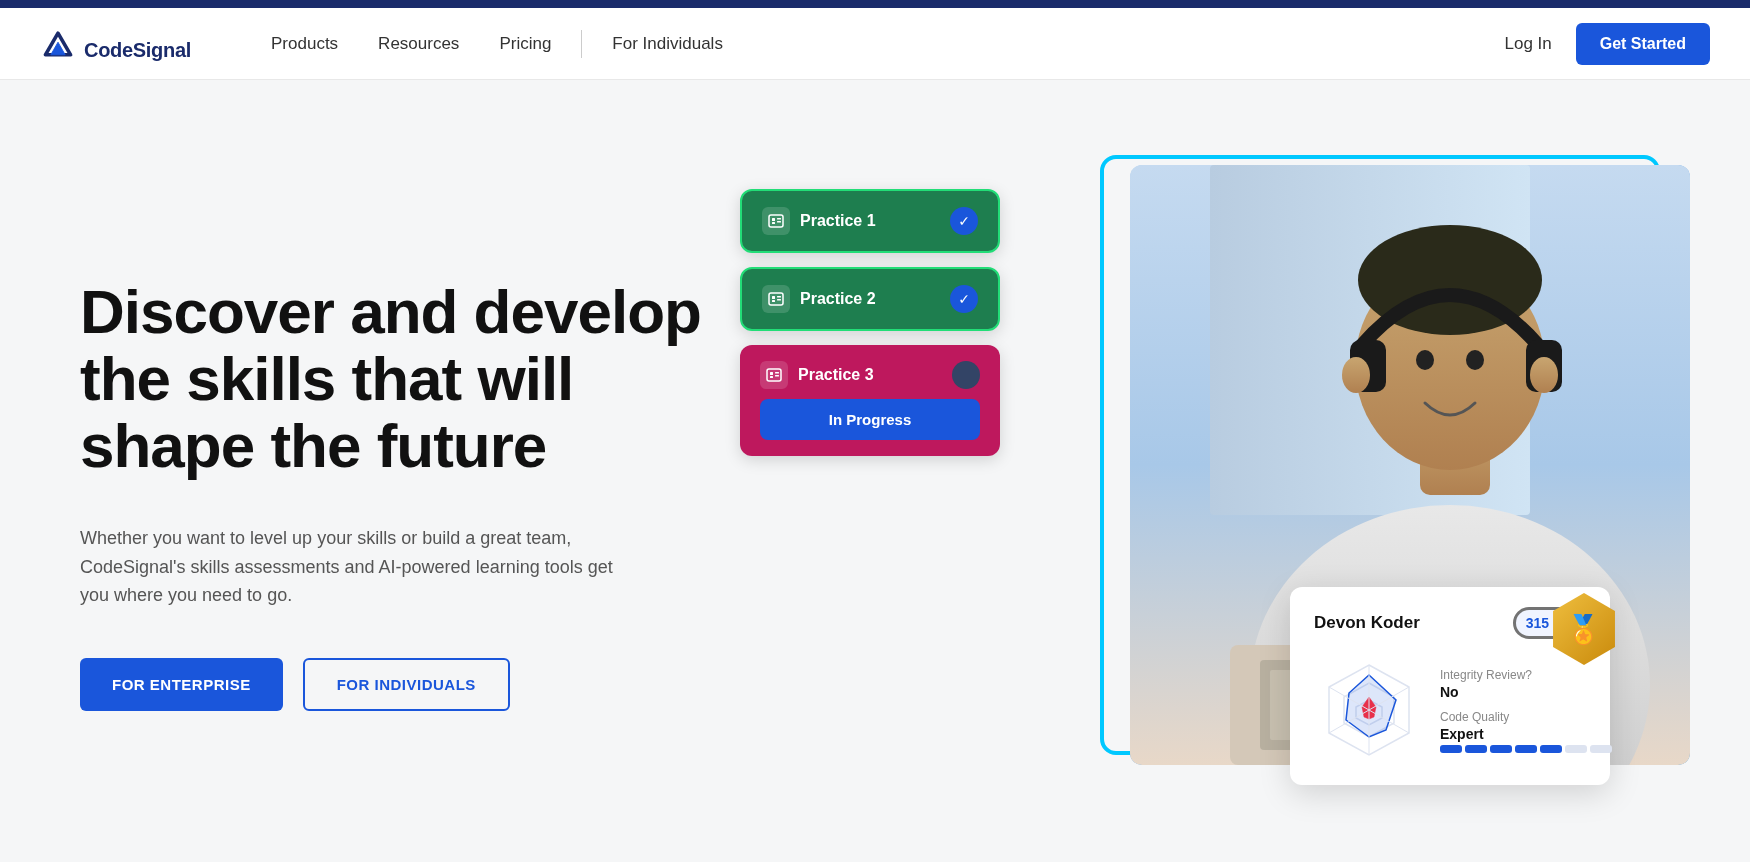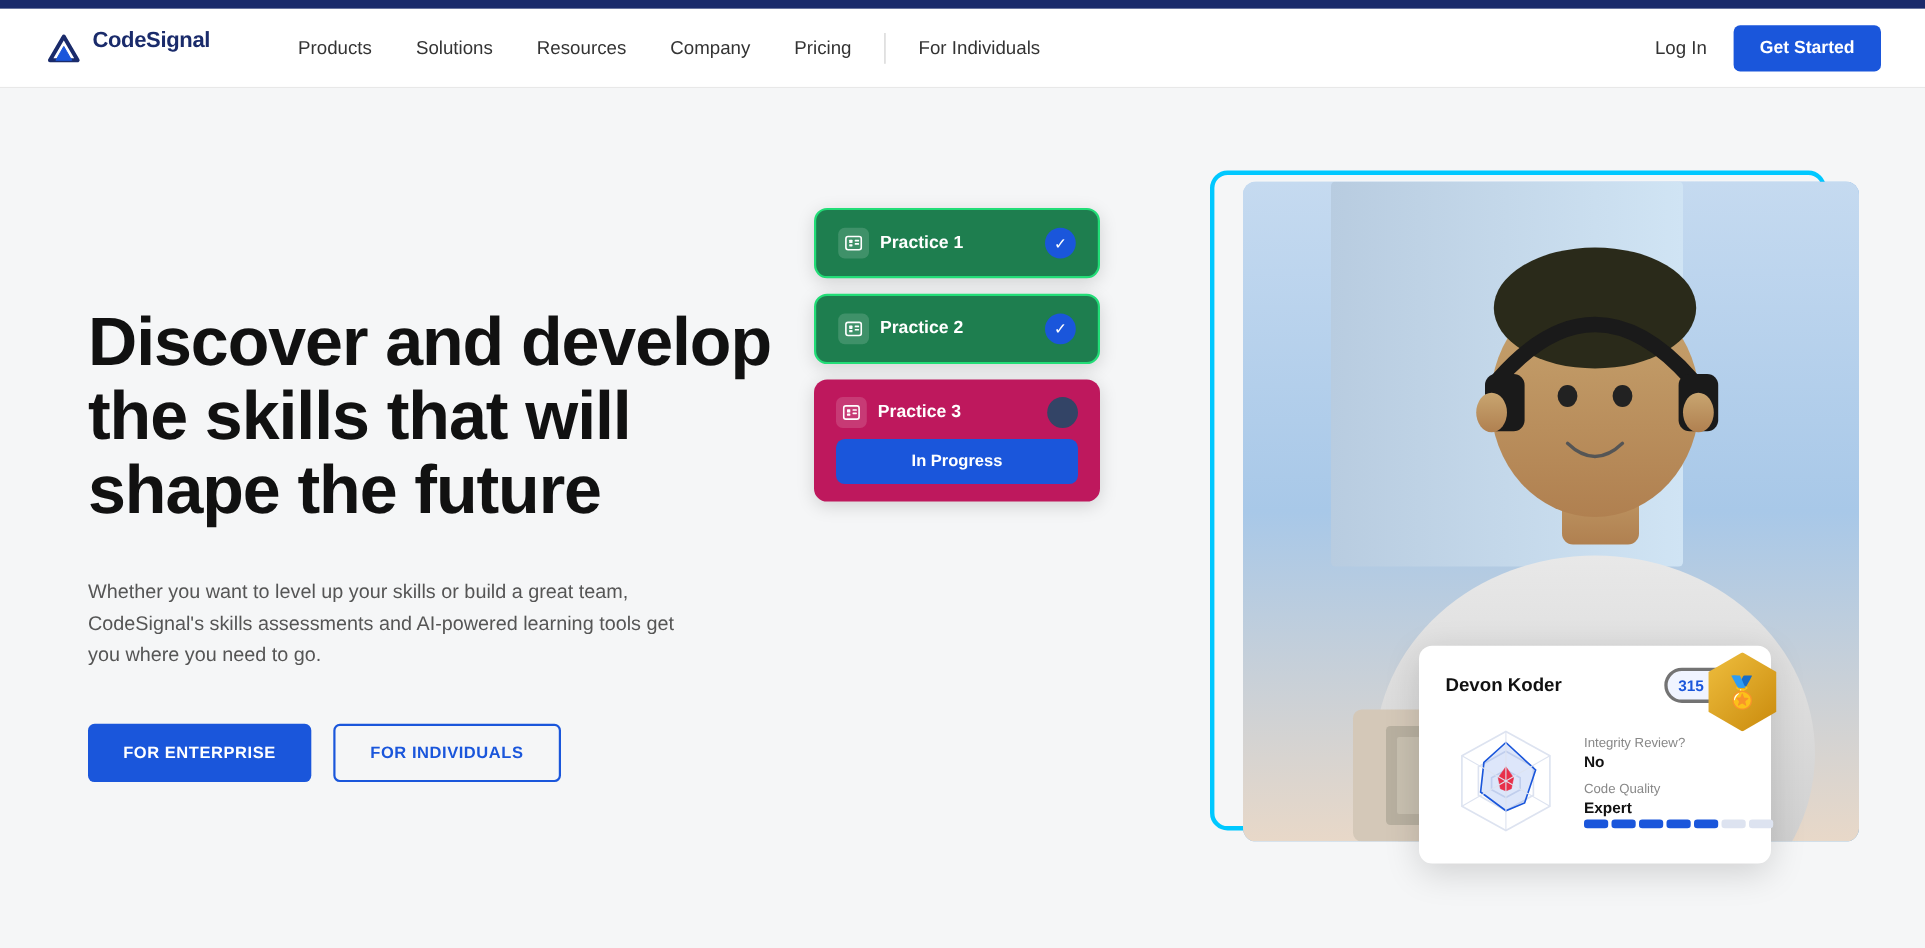--- a/index.html
+++ b/index.html
@@ -14,21 +14,21 @@
       height: 72px;
       display: flex;
       align-items: center;
       padding: 0 40px;
       border-bottom: 1px solid #e8e8e8;
       position: relative;
       z-index: 10;
     }
     .nav-logo {
       display: flex;
-      align-items: flex-start;
+      align-items: flex-end;
       gap: 8px;
       text-decoration: none;
       margin-right: 60px;
     }
     .nav-logo-icon {
       width: 36px;
       height: 36px;
     }
     .nav-logo-text {
       font-size: 20px;
@@ -368,23 +368,21 @@
   <a class="nav-logo" href="#">
     <svg class="nav-logo-icon" viewBox="0 0 40 40" fill="none">
       <polygon points="6,32 20,8 34,32" fill="none" stroke="#1a2b6b" stroke-width="4" stroke-linejoin="round"></polygon>
       <polygon points="12,32 20,18 28,32" fill="#1a56db" stroke="#1a56db" stroke-width="1"></polygon>
     </svg>
     <span class="nav-logo-text">CodeSignal</span>
   </a>
 
   <div class="nav-links">
     <a class="nav-link" href="#">Products</a>
-    <a class="nav-link" href="#">Solutions</a>
     <a class="nav-link" href="#">Resources</a>
-    <a class="nav-link" href="#">Company</a>
     <a class="nav-link" href="#">Pricing</a>
     <div class="nav-divider"></div>
     <a class="nav-link" href="#">For Individuals</a>
   </div>
 
   <div class="nav-right">
     <a class="nav-login" href="#">Log In</a>
     <button class="btn-get-started">Get Started</button>
   </div>
 </nav>

